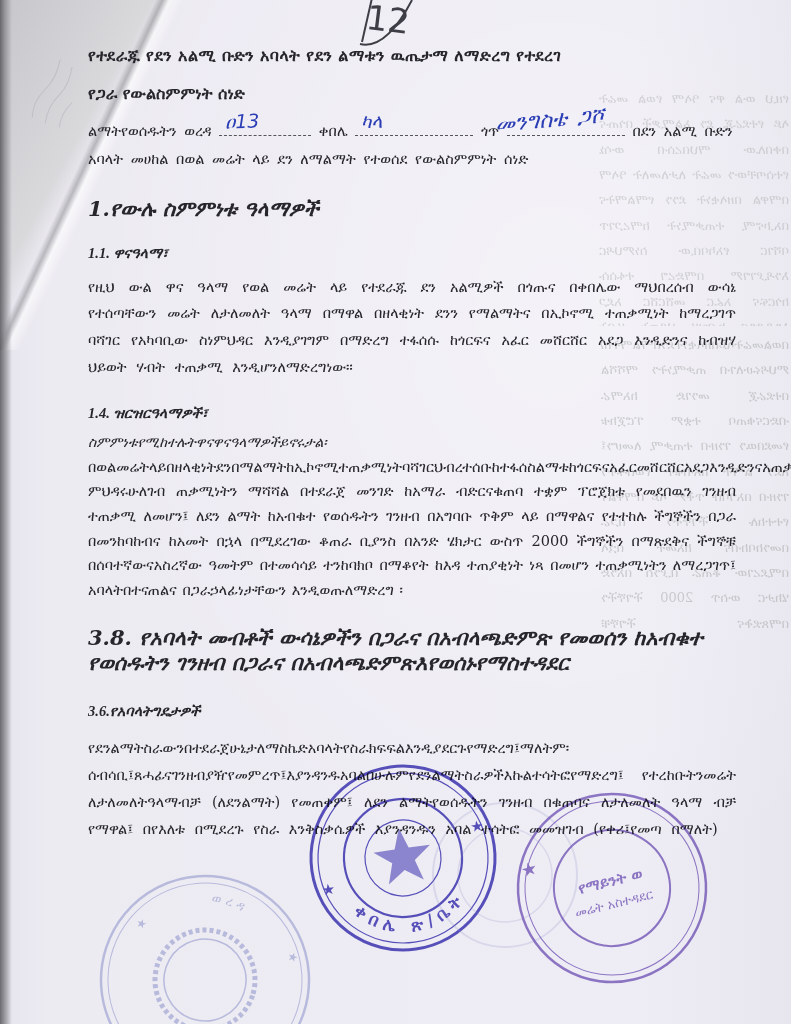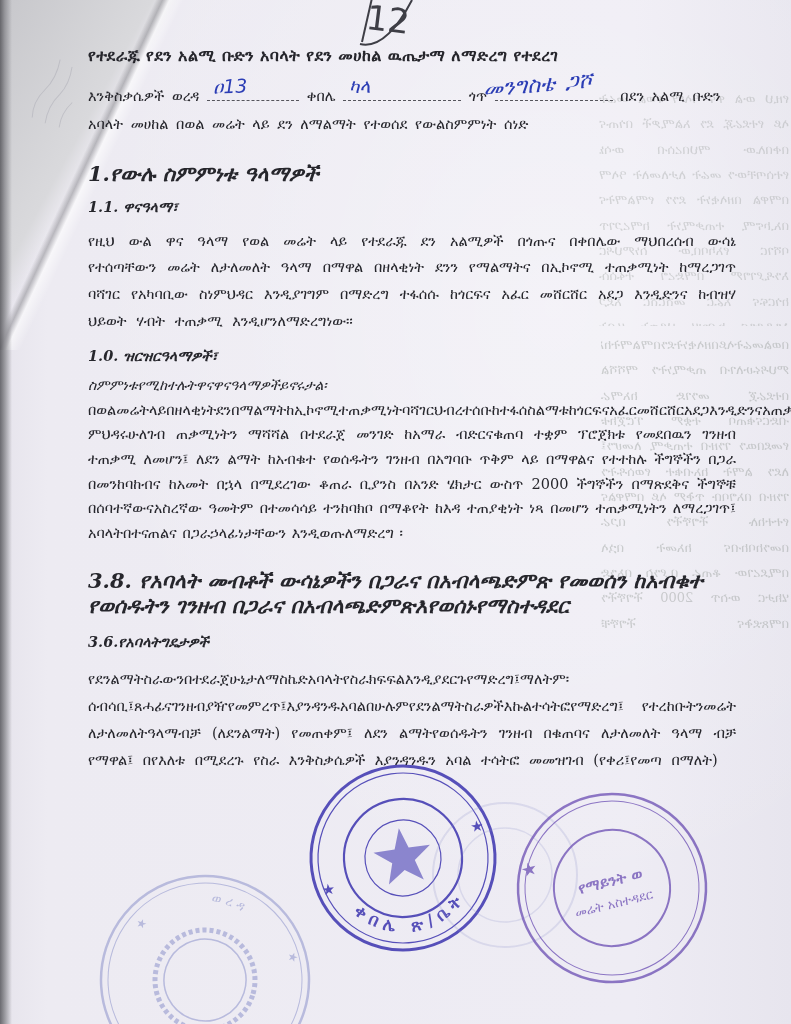--- a/index.html
+++ b/index.html
@@ -42,21 +42,21 @@
   .blank{display:inline-block;position:relative;border-bottom:1.6px dashed #55555c;height:13px;}
   .blank.w1{width:92px}.blank.w2{width:118px}.blank.w3{width:118px}
   .hand{
     position:absolute;left:6px;bottom:-5px;font-size:19px;color:#2b3db5;
     font-style:italic;white-space:nowrap;transform:rotate(-2deg);
     font-family:"DejaVu Sans","Liberation Sans",sans-serif;
   }
   .hand.big{font-size:22px;bottom:-7px;left:-12px;transform:rotate(-5deg);}
   .sec-h{font-style:italic;font-weight:bold;margin:0;}
   .h-l1{margin-top:22px;font-size:21px;}
-  .h-l2{margin-top:12px;font-size:14.5px;font-weight:bold;}
+  .h-l2{margin-top:24px;font-size:14.5px;font-weight:bold;font-family:Liberation Serif, serif;}
   .body{margin:12px 0 0 0;font-size:14.5px;line-height:1.85;text-align:justify;word-spacing:5px;}
   .body.dense{line-height:1.7;word-spacing:1px;text-align:justify;}
   .body.tight{line-height:1.62;word-spacing:1px;margin-top:8px;}
   .lead{margin:12px 0 0 0;font-size:14px;font-style:italic;}
   .h21{line-height:1.7;}
   
   .bleed{
     position:absolute;overflow:hidden;pointer-events:none;
     transform:scaleX(-1);filter:blur(.4px);
     font-size:13px;line-height:1.95;text-align:justify;word-spacing:2px;
@@ -92,39 +92,40 @@
       <g stroke="#3e3e46" fill="none" stroke-width="2">
         <path d="M14,52 q26,6 52,-44"></path>
         <path d="M16,50 l10,-44"></path>
       </g>
       <text x="20" y="38" font-size="34" fill="#3e3e46" transform="rotate(7 30 30)" font-family="DejaVu Sans, sans-serif">12</text>
     </svg>
   </div>
 
   <div class="content">
 
-    <p class="title">የተደራጁ የደን አልሚ ቡድን አባላት የደን መሀከል ዉጤታማ ለማድረግ የተደረገ</p>
+    <p class="title">የተደራጁ የደን አልሚ ቡድን አባላት የደን ልማቱን ዉጤታማ ለማድረግ የተደረገ</p>
+    <p class="subtitle">የጋራ የውልስምምነት ሰነድ</p>
 
     <p class="intro">
-      <span>እንቅስቃሴዎች ወረዳ</span>
+      <span>ልማትየወሰዱትን ወረዳ</span>
       <span class="blank w1"><span class="hand">ዐ13</span></span>
       <span>ቀበሌ</span>
       <span class="blank w2"><span class="hand">ካላ</span></span>
       <span>ጎጥ</span>
       <span class="blank w3"><span class="hand big">መንግስቴ ጋሾ</span></span>
       <span>በደን አልሚ</span>
       <span>ቡድን አባላት መሀከል በወል መሬት ላይ ደን ለማልማት የተወሰደ የውልስምምነት ሰነድ</span>
     </p>
 
     <p class="sec-h h-l1">1.የውሉ ስምምነቱ ዓላማዎች</p>
 
     <p class="sec-h h-l2">1.1. ዋናዓላማ፣</p>
     <p class="body">የዚህ ውል ዋና ዓላማ የወል መሬት ላይ የተደራጁ ደን አልሚዎች በጎጡና በቀበሌው ማህበረሰብ ውሳኔ የተሰጣቸውን መሬት ለታለመለት ዓላማ በማዋል በዘላቂነት ደንን የማልማትና በኢኮኖሚ ተጠቃሚነት ከማረጋገጥ ባሻገር የአካባቢው ስነምህዳር እንዲያገግም በማድረግ ተፋሰሱ ከጎርፍና አፈር መሸርሸር አደጋ እንዲድንና ከብዝሃ ህይወት ሃብት ተጠቃሚ እንዲሆንለማድረግነው።</p>
 
-    <p class="sec-h h-l2">1.0. ዝርዝርዓላማዎች፣</p>
+    <p class="sec-h h-l2">1.4. ዝርዝርዓላማዎች፣</p>
     <p class="lead">ስምምነቱየሚከተሉትዋናዋናዓላማዎችይኖሩታል፡</p>
     <p class="body dense" style="margin-top:4px">በወልመሬትላይበዘላቂነትደንበማልማትከኢኮኖሚተጠቃሚነትባሻገርህብረተሰቡከተፋሰስልማቱከጎርፍናአፈርመሸርሸርአደጋእንዲድንናአጠቃላይከስነ-ምህዳሩሁለገብ ጠቃሚነትን ማሻሻል በተደራጀ መንገድ ከአማራ ብድርናቁጠባ ተቋም ፕሮጀክቱ የመደበዉን ገንዘብ ተጠቃሚ ለመሆን፤ ለደን ልማት ከአብቁተ የወሰዱትን ገንዘብ በአግባቡ ጥቅም ላይ በማዋልና የተተከሉ ችግኞችን በጋራ በመንከባከብና ከአመት በኋላ በሚደረገው ቆጠራ ቢያንስ በአንድ ሄክታር ውስጥ 2000 ችግኞችን በማጽደቅና ችግኞቹ በሰባተኛውናአስረኛው ዓመትም በተመሳሳይ ተንከባክቦ በማቆየት ከእዳ ተጠያቂነት ነጻ በመሆን ተጠቃሚነትን ለማረጋገጥ፤ አባላትበተናጠልና በጋራኃላፊነታቸውን እንዲወጡለማድረግ ፡</p>
 
     <p class="sec-h h-l1">3.8. የአባላት መብቶች ውሳኔዎችን በጋራና በአብላጫድምጽ የመወሰን ከአብቁተ የወሰዱትን ገንዘብ በጋራና በአብላጫድምጽእየወሰኑየማስተዳደር</p>
 
     <p class="sec-h h-l2 h21">3.6.የአባላትግዴታዎች</p>
     <p class="body">የደንልማትስራውንበተደራጀሁኔታለማስኬድአባላትየስራክፍፍልእንዲያደርጉየማድረግ፤ማለትም፡ሰብሳቢ፤ጸሓፊናገንዘብያዥየመምረጥ፤እያንዳንዱአባልበሁሉምየደንልማትስራዎችእኩልተሳትፎየማድረግ፤ የተረከቡትንመሬት ለታለመለትዓላማብቻ (ለደንልማት) የመጠቀም፤ ለደን ልማትየወሰዱትን ገንዘብ በቁጠባና ለታለመለት ዓላማ ብቻ የማዋል፤ በየእለቱ በሚደረጉ የስራ እንቅስቃሴዎች እያንዳንዱን አባል ተሳትፎ መመዝገብ (የቀሪ፤የመጣ በማለት)</p>
 
     <p class="sec-h h-l2" style="margin-top:18px"></p>
     <p class="body tight"></p>

